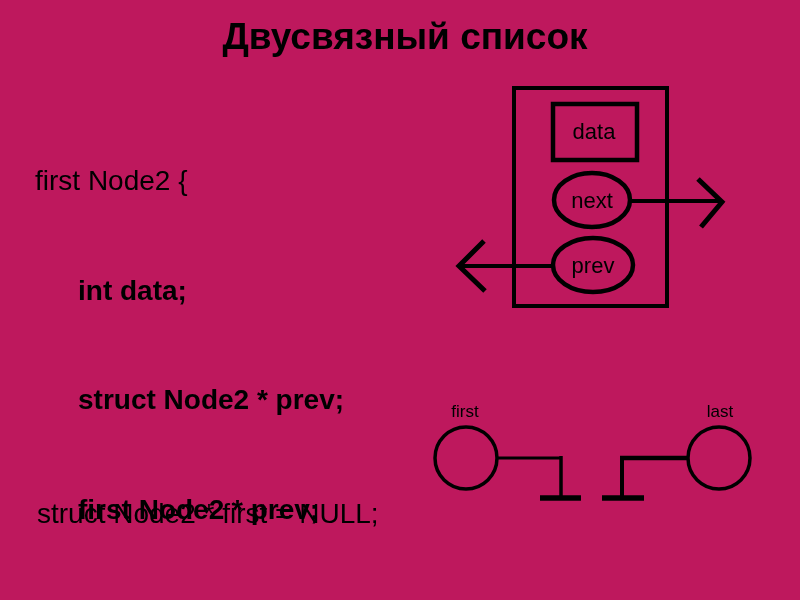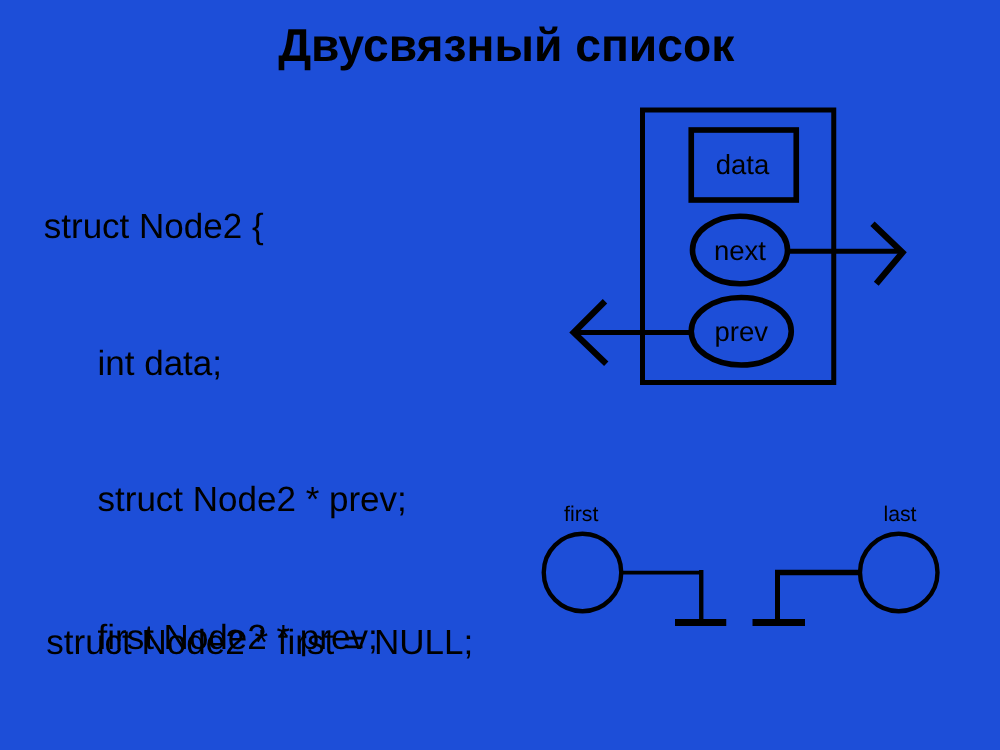--- a/index.html
+++ b/index.html
@@ -4,21 +4,21 @@
 <style>
   html, body {
     margin: 0;
     padding: 0;
     background: #ffffff;
   }
   #slide {
     position: relative;
     width: 800px;
     height: 600px;
-    background: #1d4ed8;
+    background: #be185d;
     overflow: hidden;
     font-family: "Liberation Sans", sans-serif;
     color: #000000;
   }
   .slide-title {
     position: absolute;
     top: 16px;
     left: 0;
     width: 810px;
     text-align: center;
@@ -28,21 +28,21 @@
   }
   .code-block {
     position: absolute;
     font-size: 28px;
     line-height: 36.5px;
     white-space: pre;
   }
   #code-struct { left: 35px; top: 90px; }
   #code-pointers { left: 37px; top: 423px; }
   .code-line { height: 36.5px; }
-  .code-line.ind { padding-left: 43px; }
+  .code-line.ind { padding-left: 43px; font-weight: bold; }
   .diagram-svg {
     position: absolute;
     left: 0;
     top: 0;
     width: 800px;
     height: 600px;
   }
   .shape {
     fill: none;
     stroke: #000000;
@@ -63,21 +63,21 @@
   }
 </style>
 </head>
 <body>
 
 <div id="slide">
 
   <div class="slide-title">Двусвязный список</div>
 
   <div id="code-struct" class="code-block">
-    <div class="code-line">struct Node2 {</div>
+    <div class="code-line">first Node2 {</div>
     <div class="code-line ind">int data;</div>
     <div class="code-line ind">struct Node2 * prev;</div>
     <div class="code-line ind">first Node2 * prev;</div>
     
     
   </div>
 
   <div id="code-pointers" class="code-block">
     <div class="code-line">struct Node2 * first = NULL;</div>
     

